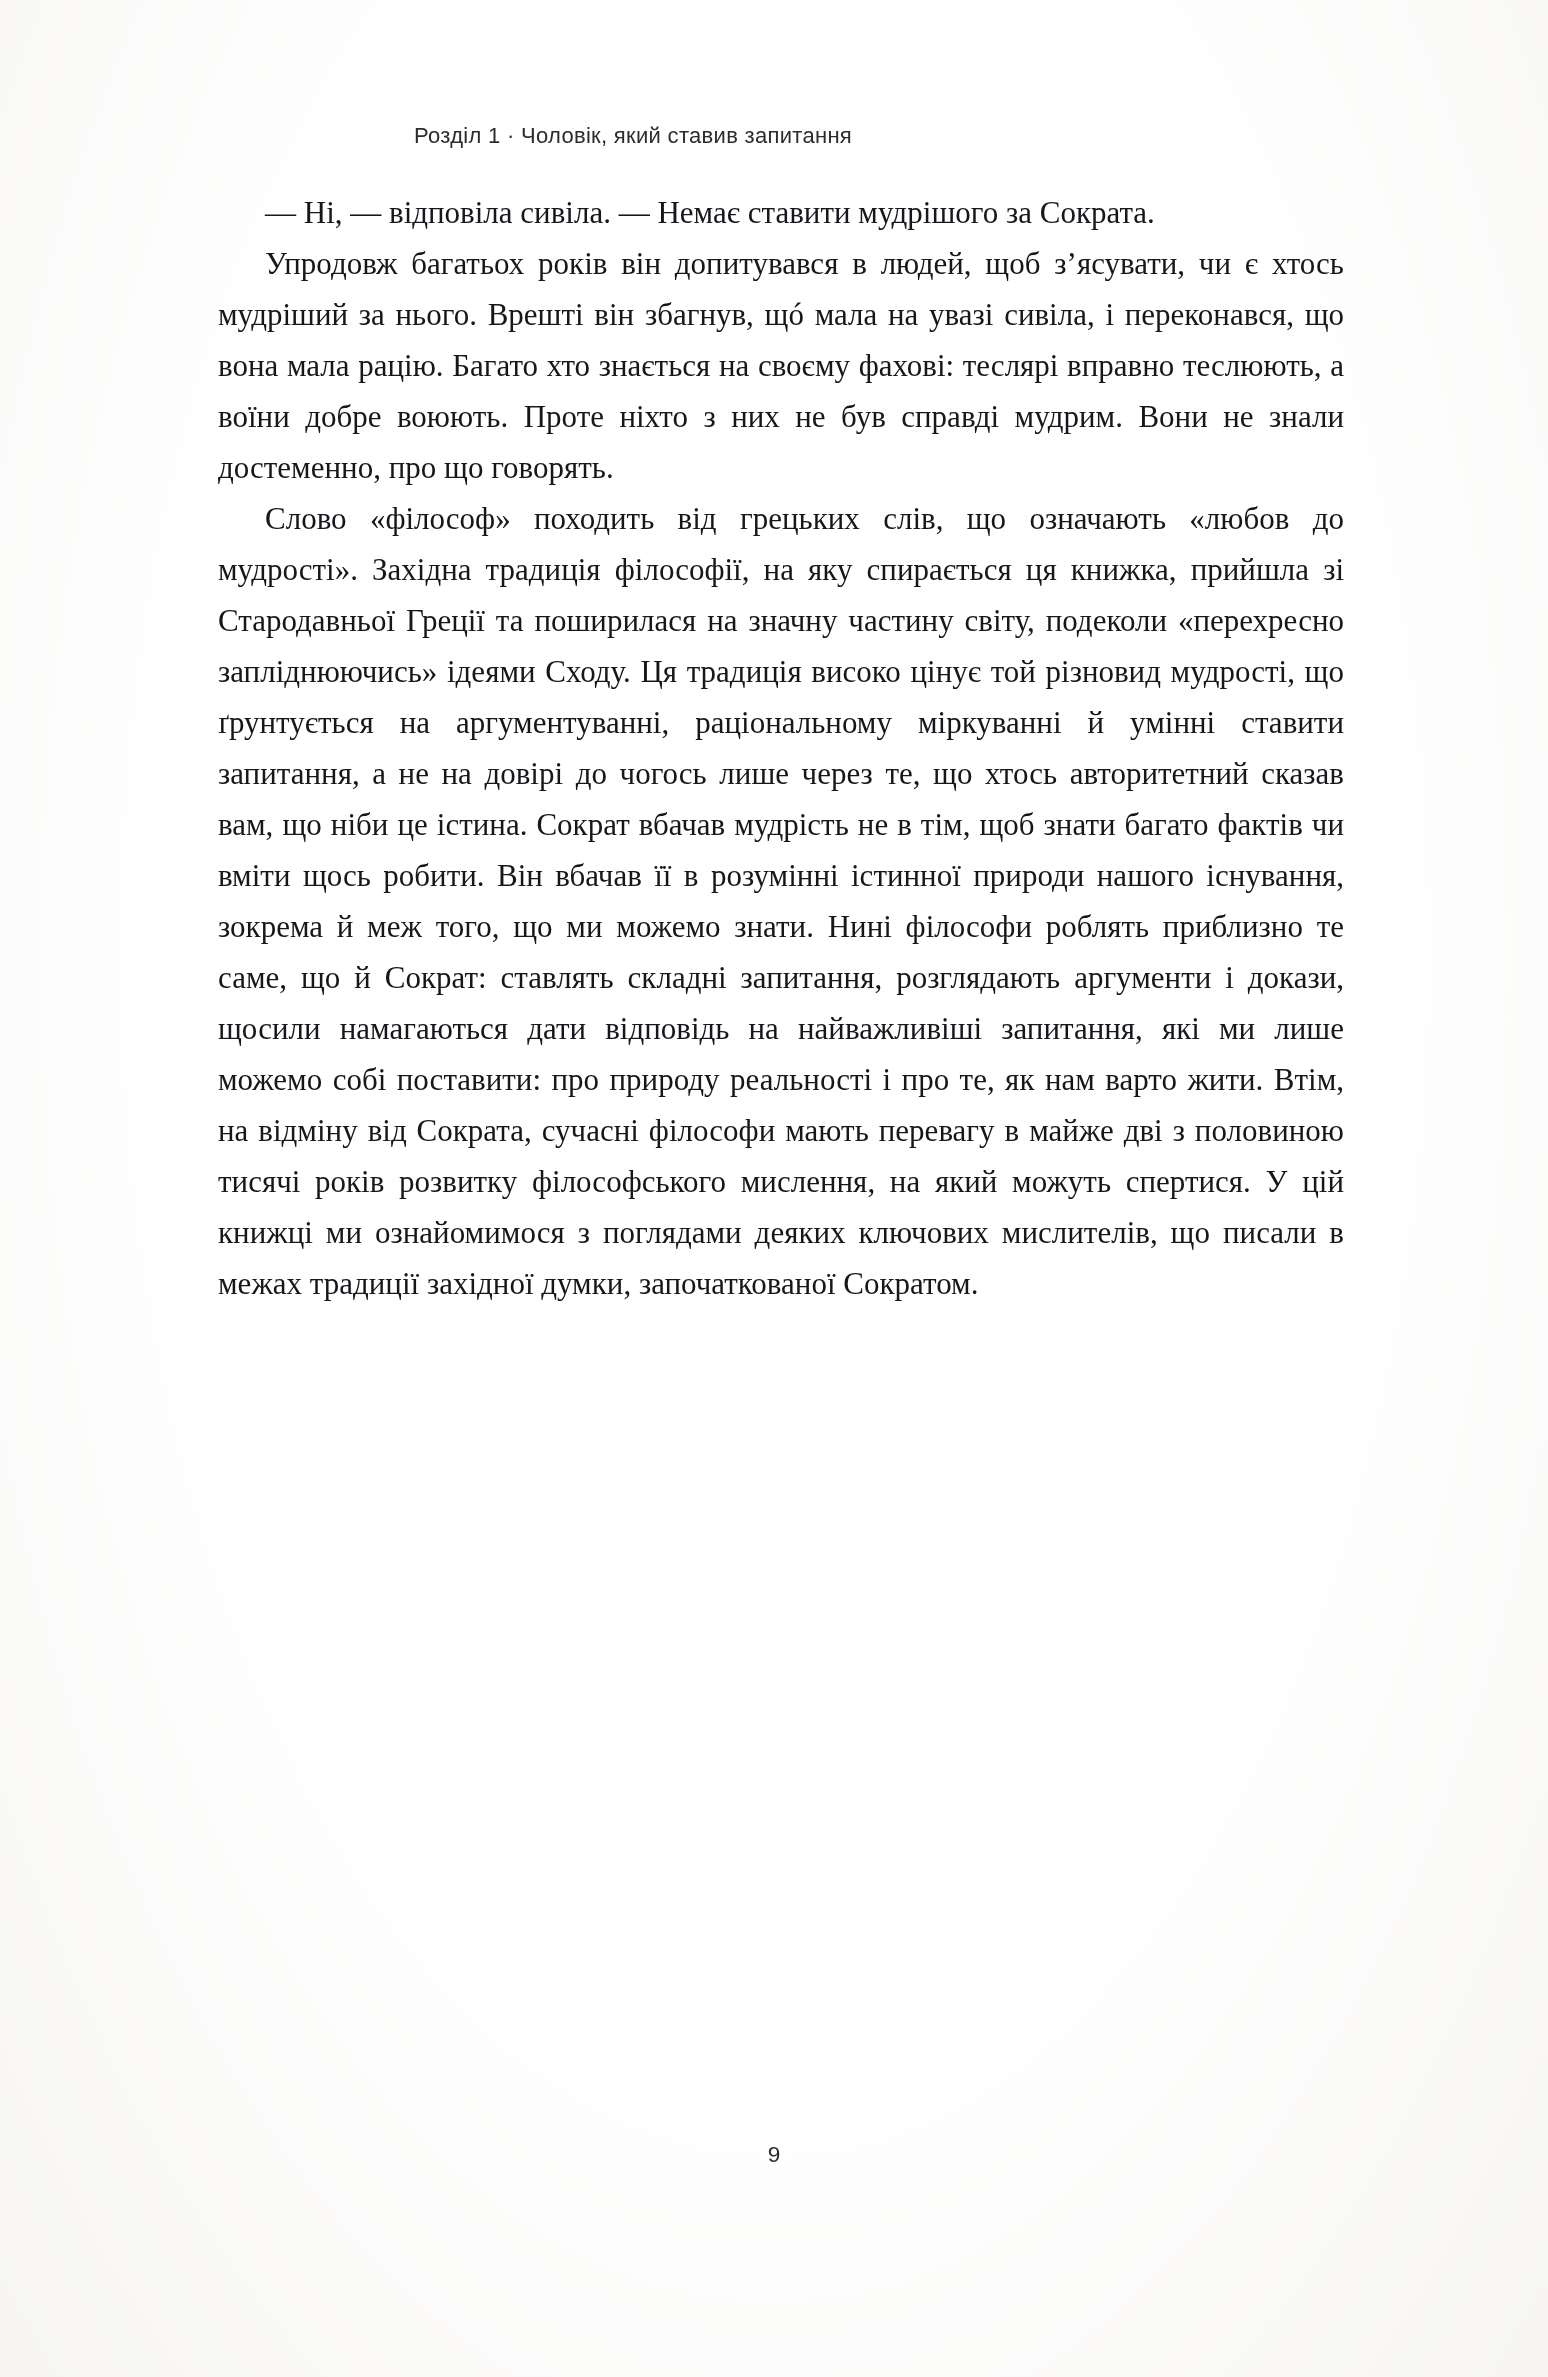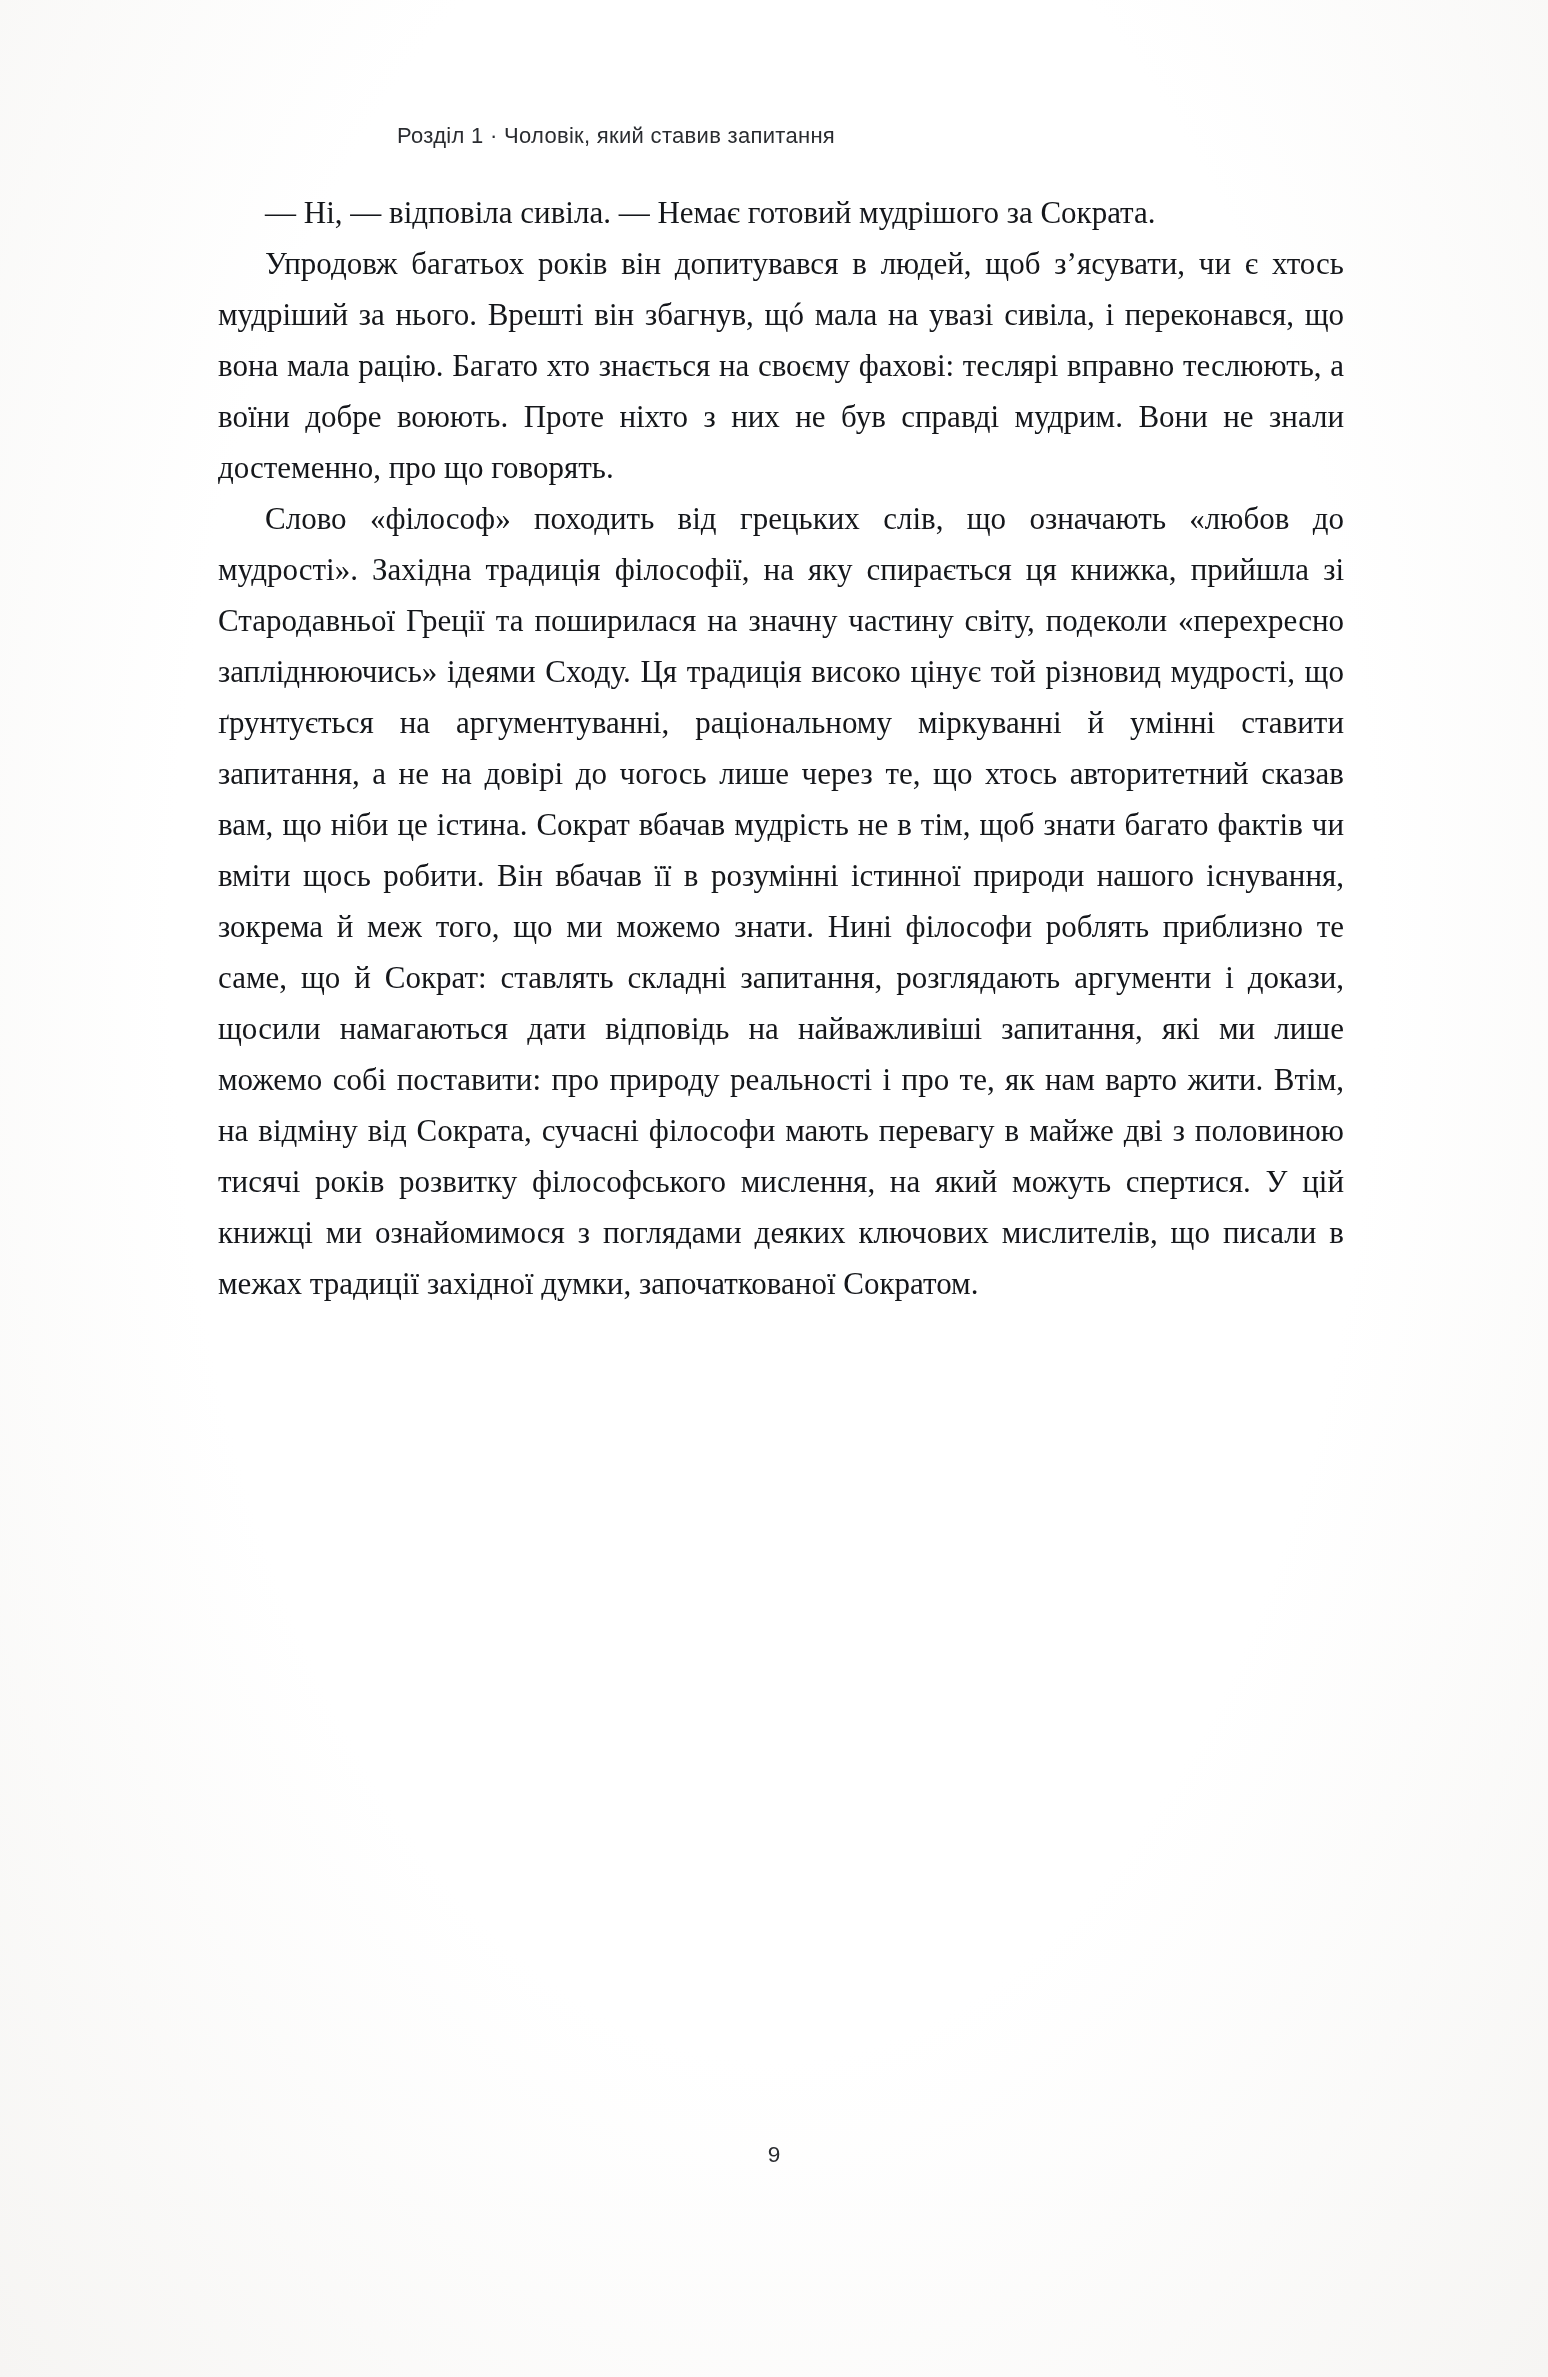--- a/index.html
+++ b/index.html
@@ -30,20 +30,21 @@
     position: absolute;
     top: 123px;
     left: 0;
     width: 1232px;
     text-align: center;
     font-family: "Liberation Sans", "DejaVu Sans", sans-serif;
     font-size: 22px;
     letter-spacing: 0.3px;
     color: #2a2c30;
     font-weight: 400;
+    padding-left: 17px;
   }
 
   .textblock {
     position: absolute;
     top: 187px;
     left: 218px;
     width: 1126px;
     font-size: 31px;
     line-height: 51px;
     text-align: justify;
@@ -72,21 +73,21 @@
 </head>
 <body>
 
 <div class="page">
 
   <div class="paper-tint"></div>
 
   <div class="running-head">Розділ 1 · Чоловік, який ставив запитання</div>
 
   <div class="textblock">
-    <p>— Ні, — відповіла сивіла. — Немає готовий мудрішого за Сократа.</p>
+    <p>— Ні, — відповіла сивіла. — Немає ставити мудрішого за Сократа.</p>
     <p>Упродовж багатьох років він допитувався в людей, щоб з’ясувати, чи є хтось мудріший за нього. Врешті він збагнув, щó мала на увазі сивіла, і переконався, що вона мала рацію. Багато хто знається на своєму фахові: теслярі вправно теслюють, а воїни добре воюють. Проте ніхто з них не був справді мудрим. Вони не знали достеменно, про що говорять.</p>
     <p>Слово «філософ» походить від грецьких слів, що означають «любов до мудрості». Західна традиція філософії, на яку спирається ця книжка, прийшла зі Стародавньої Греції та поширилася на значну частину світу, подеколи «перехресно запліднюючись» ідеями Сходу. Ця традиція високо цінує той різновид мудрості, що ґрунтується на аргументуванні, раціональному міркуванні й умінні ставити запитання, а не на довірі до чогось лише через те, що хтось авторитетний сказав вам, що ніби це істина. Сократ вбачав мудрість не в тім, щоб знати багато фактів чи вміти щось робити. Він вбачав її в розумінні істинної природи нашого існування, зокрема й меж того, що ми можемо знати. Нині філософи роблять приблизно те саме, що й Сократ: ставлять складні запитання, розглядають аргументи і докази, щосили намагаються дати відповідь на найважливіші запитання, які ми лише можемо собі поставити: про природу реальності і про те, як нам варто жити. Втім, на відміну від Сократа, сучасні філософи мають перевагу в майже дві з половиною тисячі років розвитку філософського мислення, на який можуть спертися. У цій книжці ми ознайомимося з поглядами деяких ключових мислителів, що писали в межах традиції західної думки, започаткованої Сократом.</p>
   </div>
 
   <div class="folio">9</div>
 
 </div>
 
 
 </body></html>

